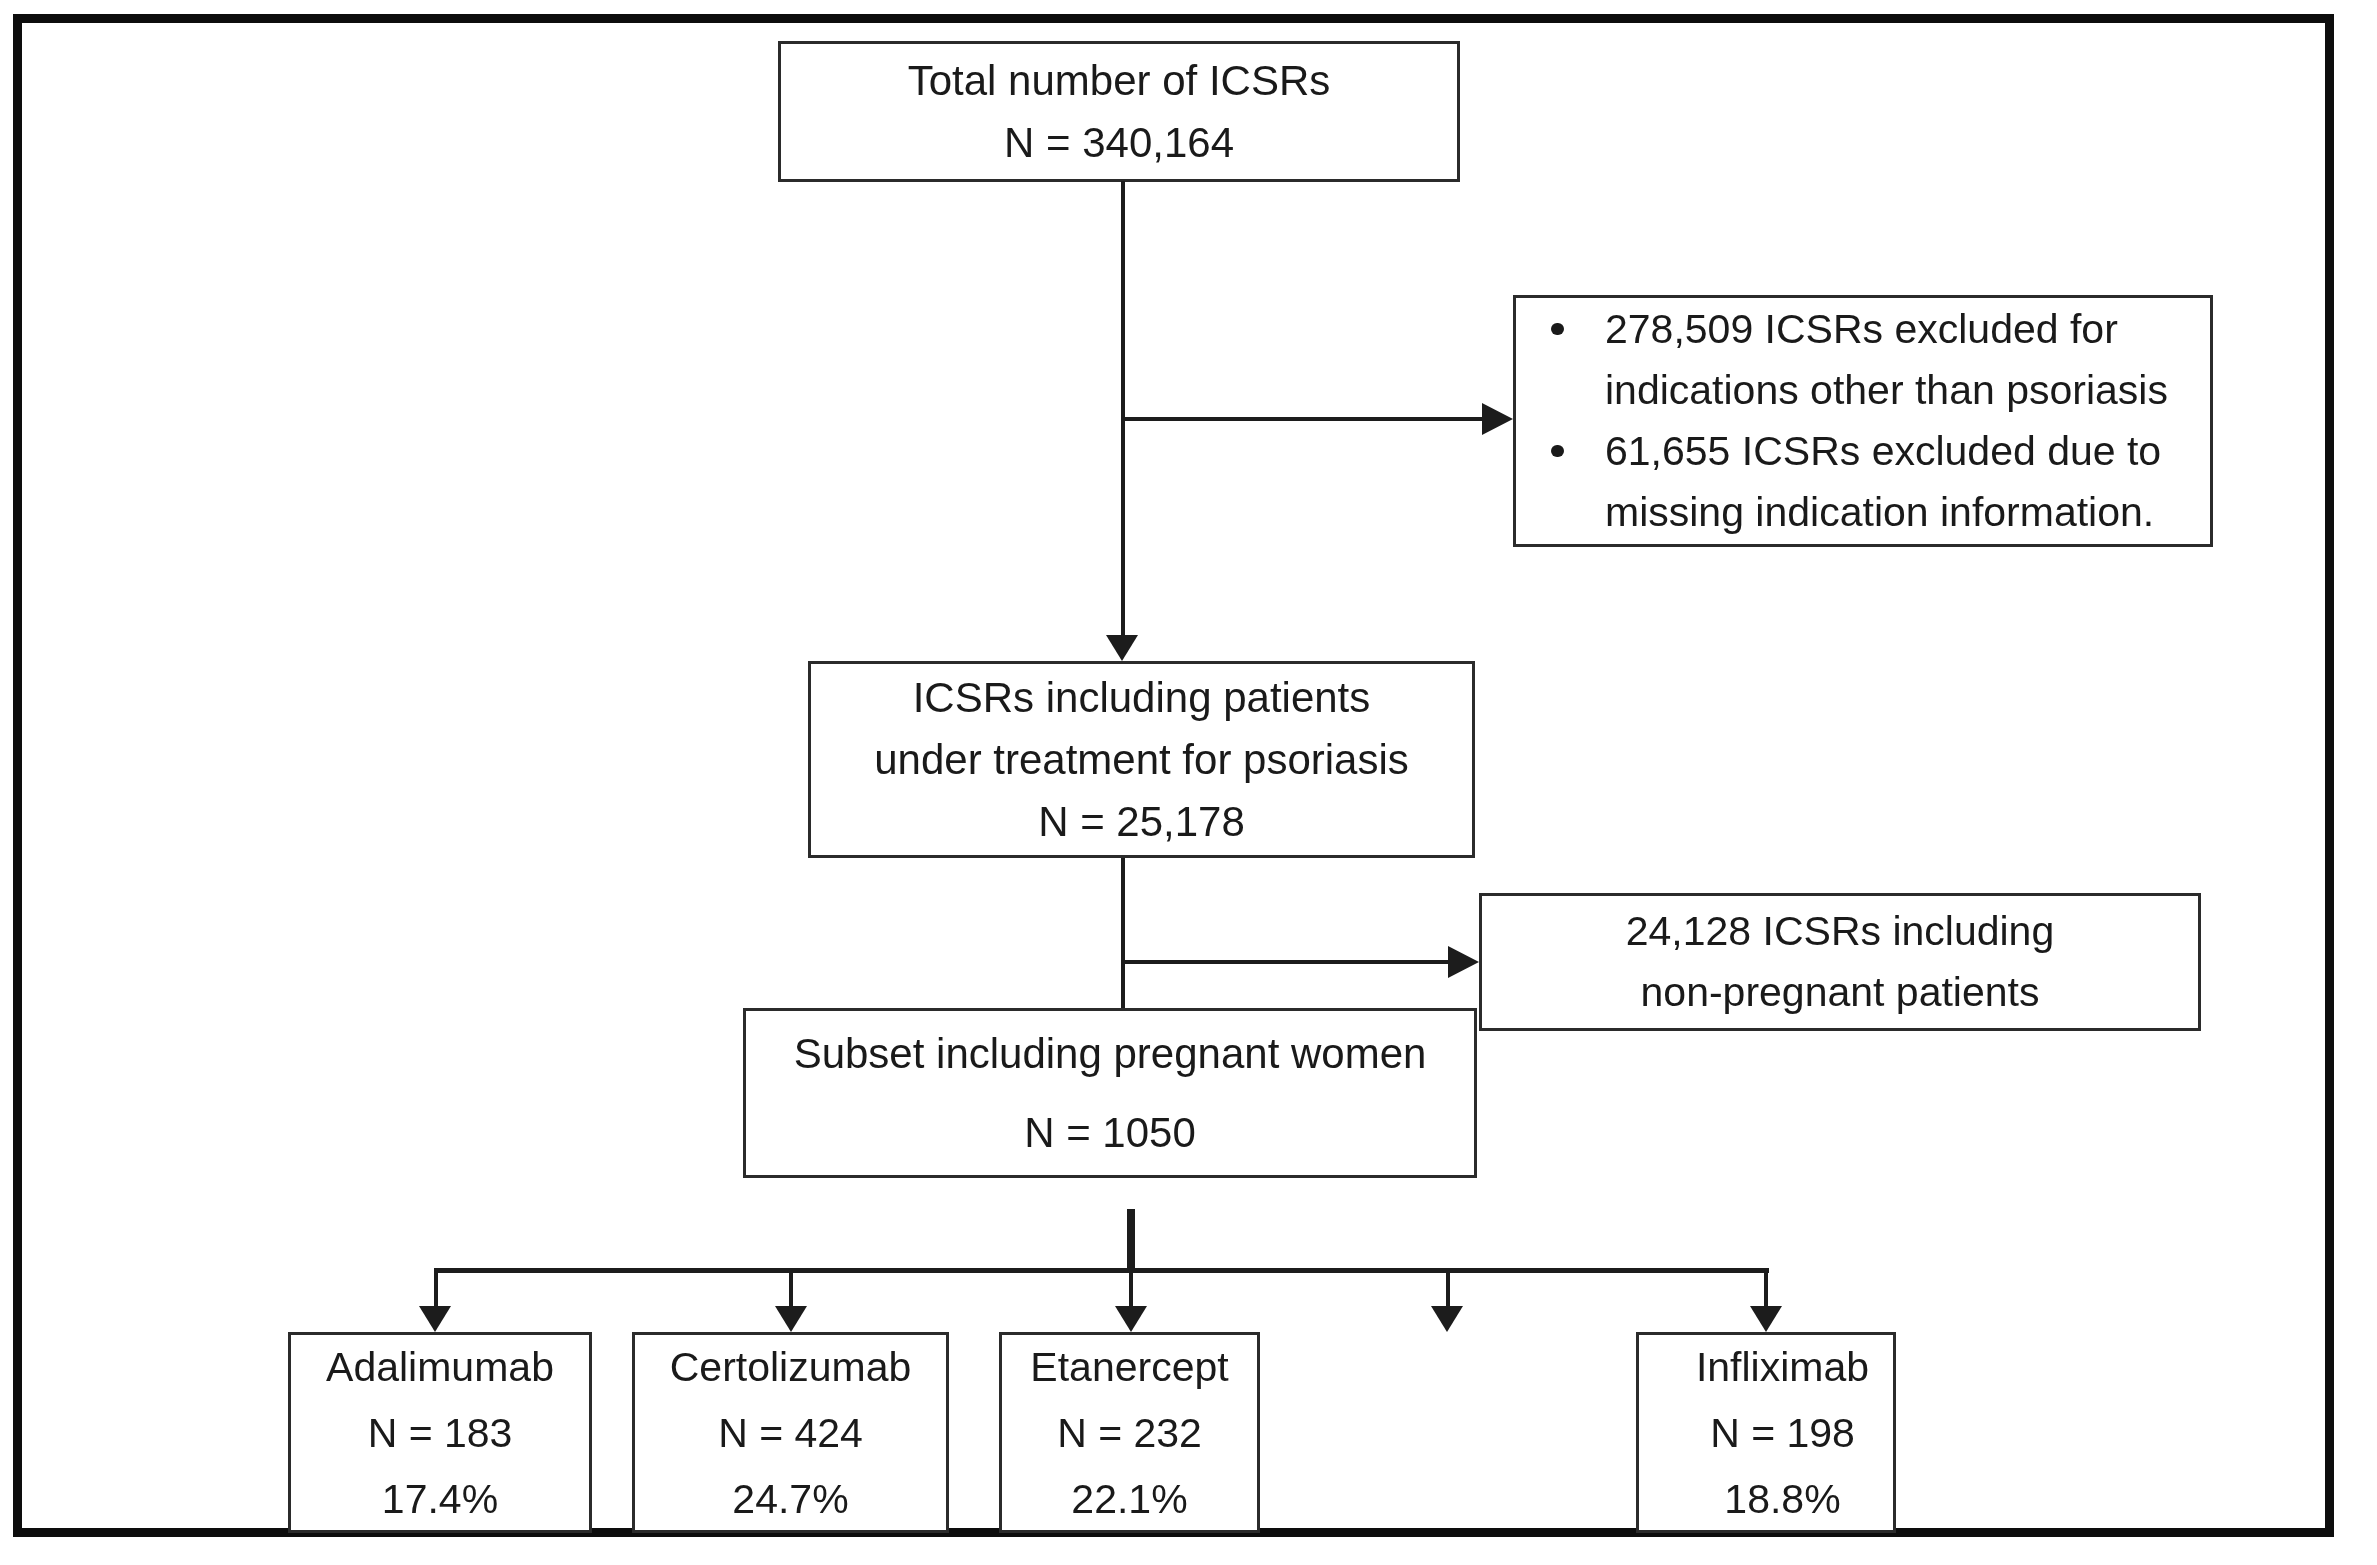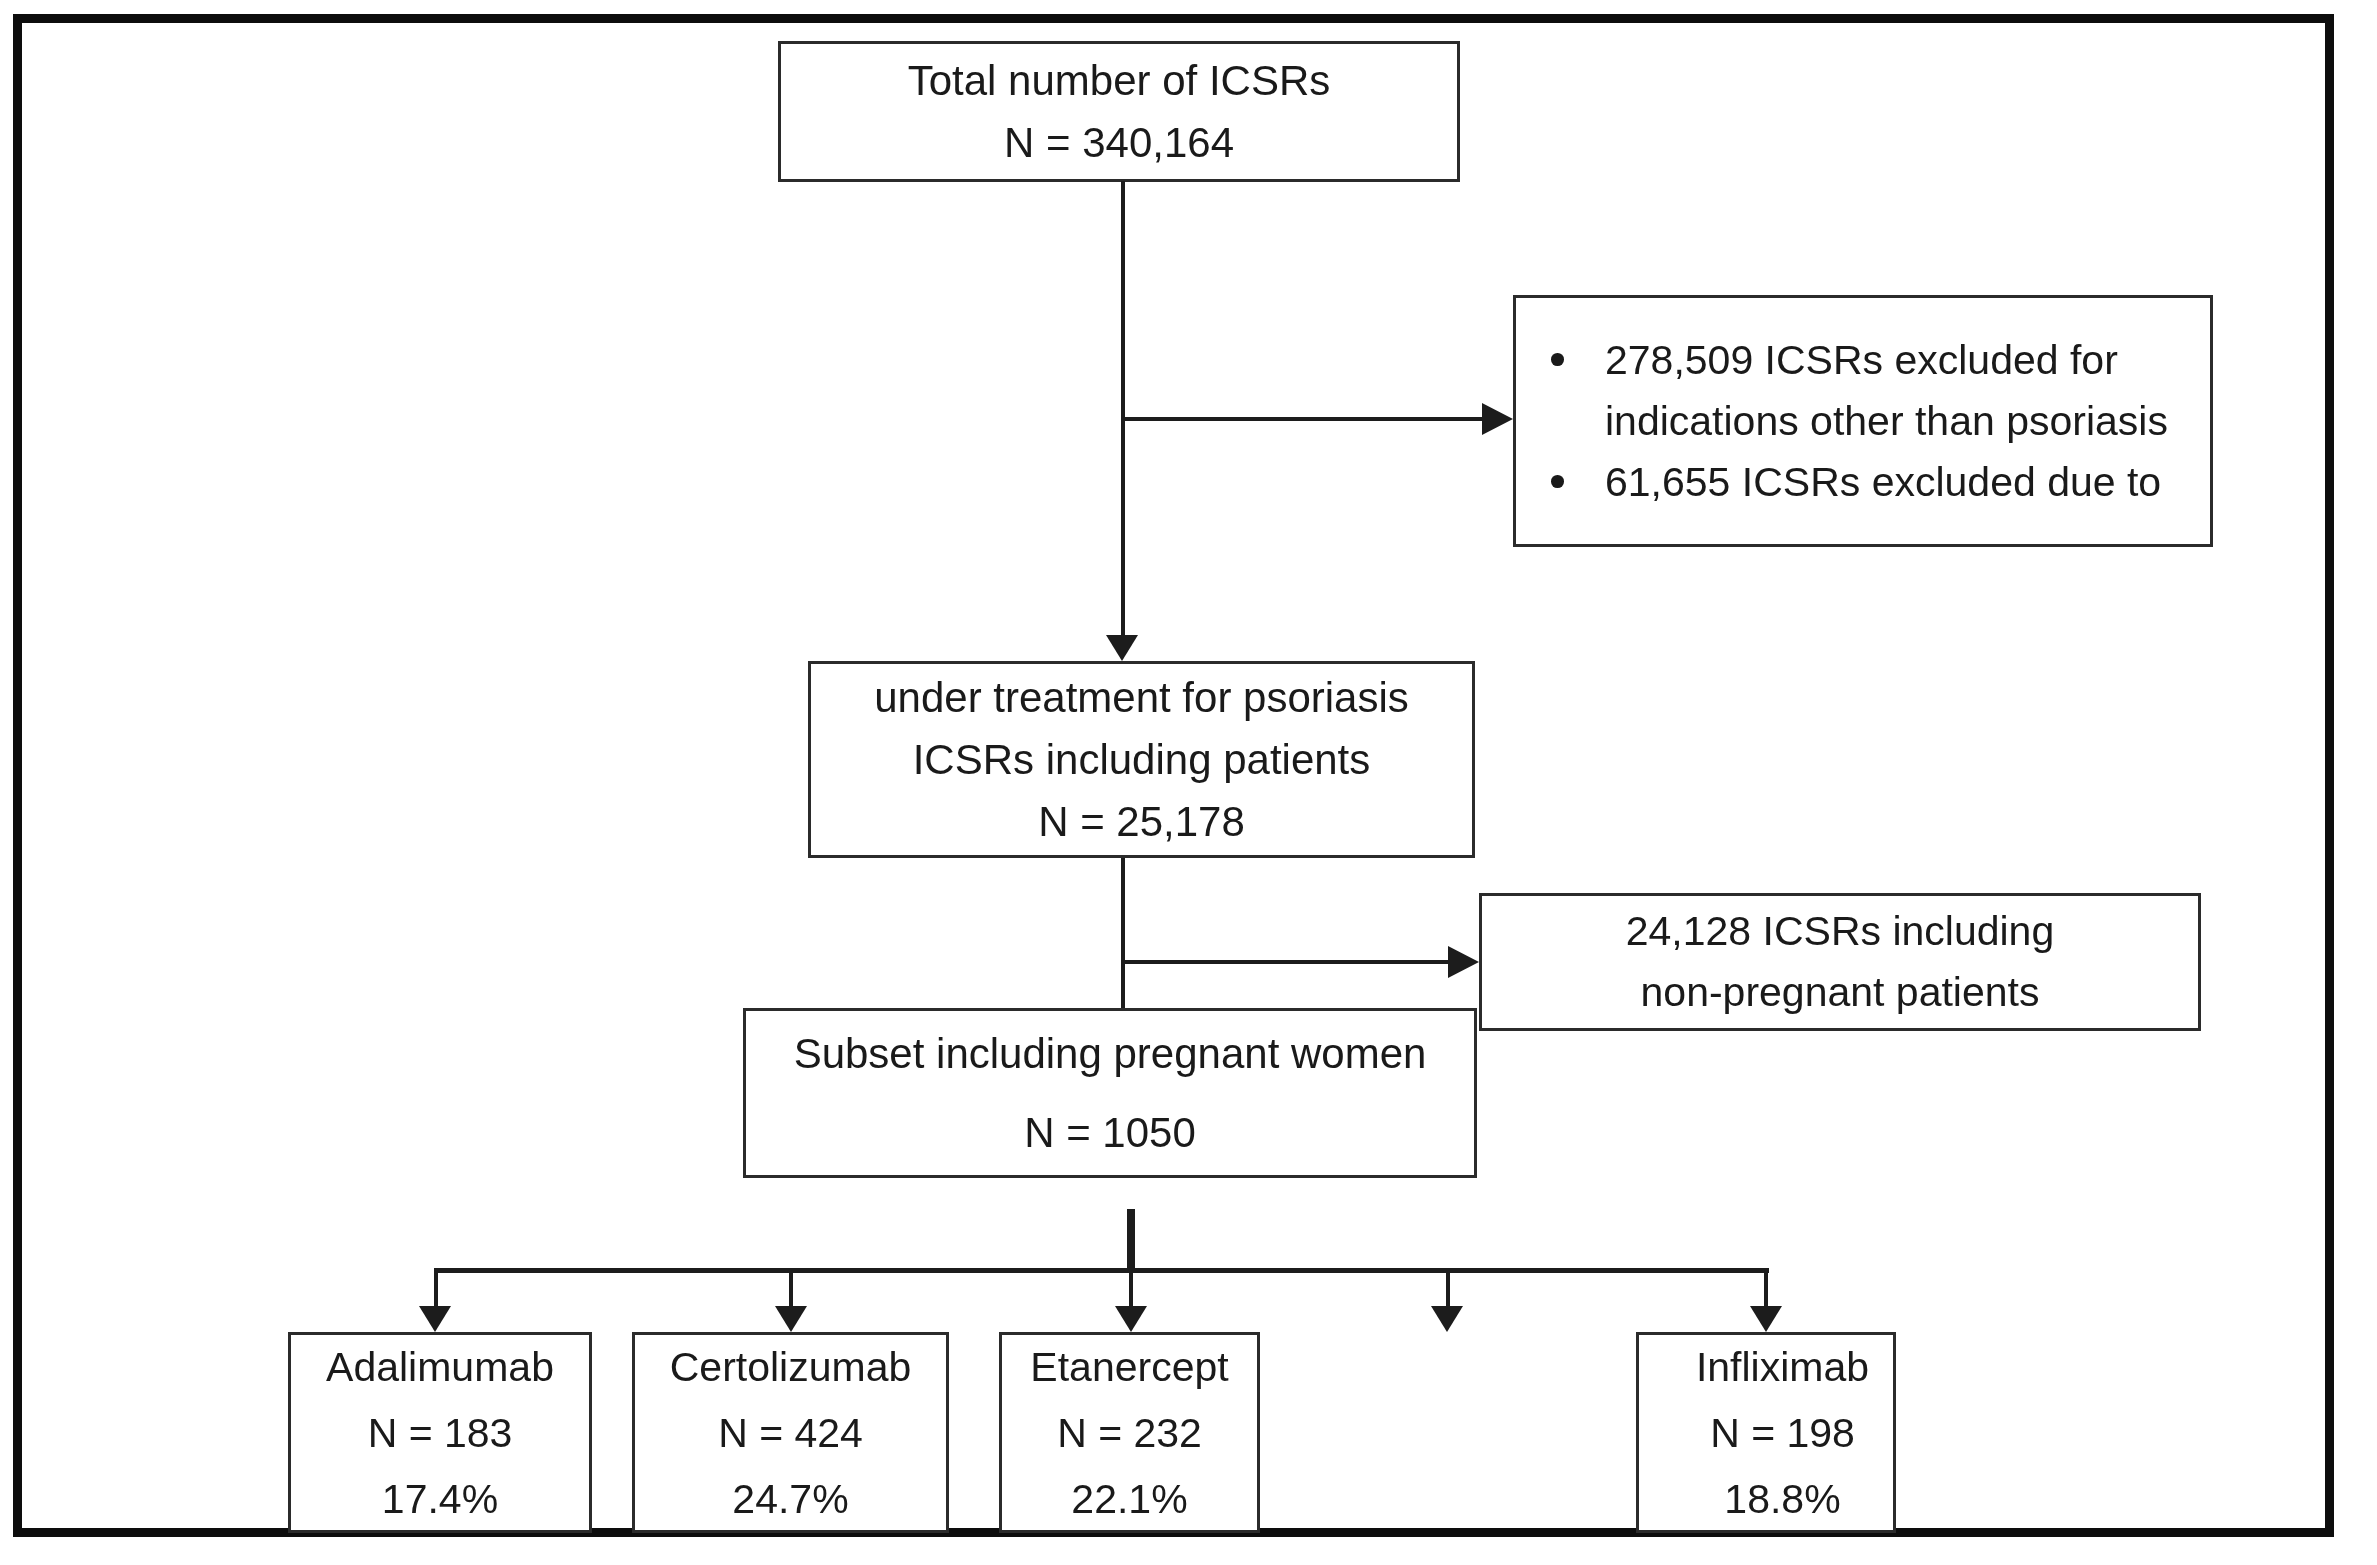--- a/index.html
+++ b/index.html
@@ -107,27 +107,28 @@
   <div class="node bullet-box" style="left:1513px; top:295px; width:700px; height:252px;">
     <ul>
       <li>
         <span class="dot"></span>
         <span class="ln">278,509 ICSRs excluded for</span>
         <span class="ln">indications other than psoriasis</span>
       </li>
       <li>
         <span class="dot"></span>
         <span class="ln">61,655 ICSRs excluded due to</span>
+        <span class="ln">missing indication information.</span>
       </li>
     </ul>
   </div>
 
   <div class="node" style="left:808px; top:661px; width:667px; height:197px;">
+    <span class="ln">ICSRs including patients</span>
     <span class="ln">under treatment for psoriasis</span>
-    <span class="ln">ICSRs including patients</span>
     <span class="ln">N = 25,178</span>
   </div>
 
   <div class="line" style="left:1121px; top:858px; width:4.2px; height:187px;"></div>
   <div class="arrow-down" style="left:1106px; top:1041px;"></div>
 
   <div class="line" style="left:1122px; top:960px; width:327px; height:4.2px;"></div>
   <div class="arrow-right" style="left:1448px; top:946px;"></div>
 
   <div class="node" style="left:1479px; top:893px; width:722px; height:138px; font-size:41px; line-height:61px;">

